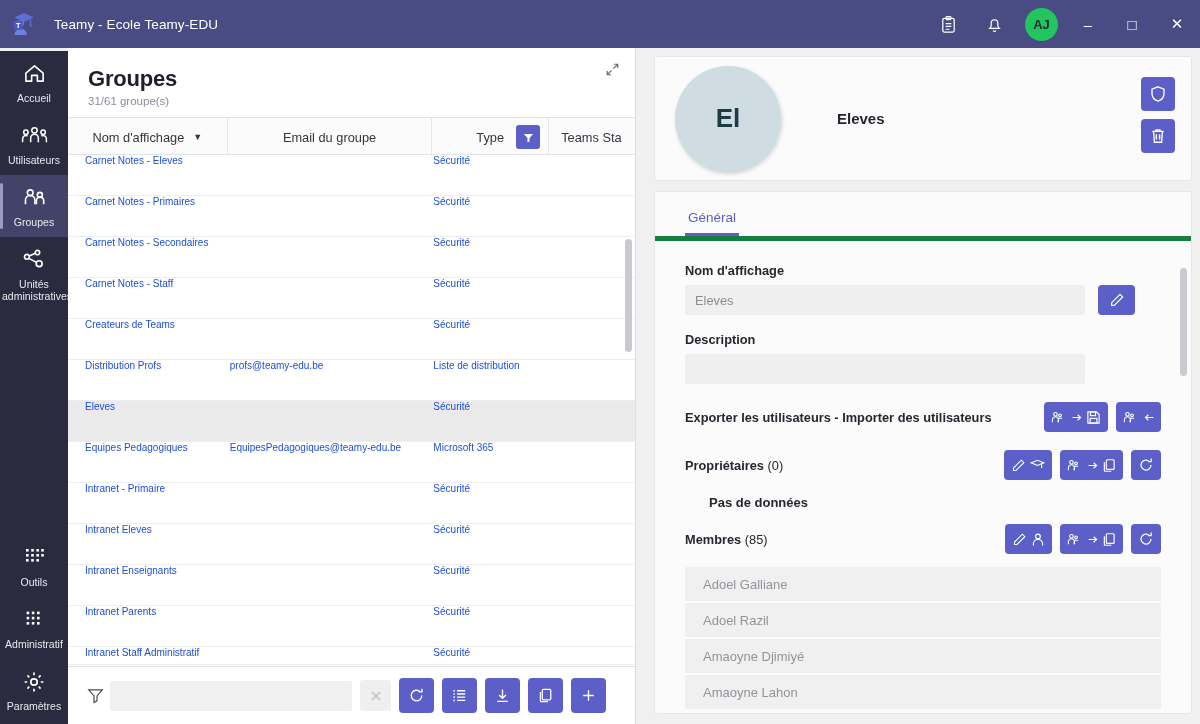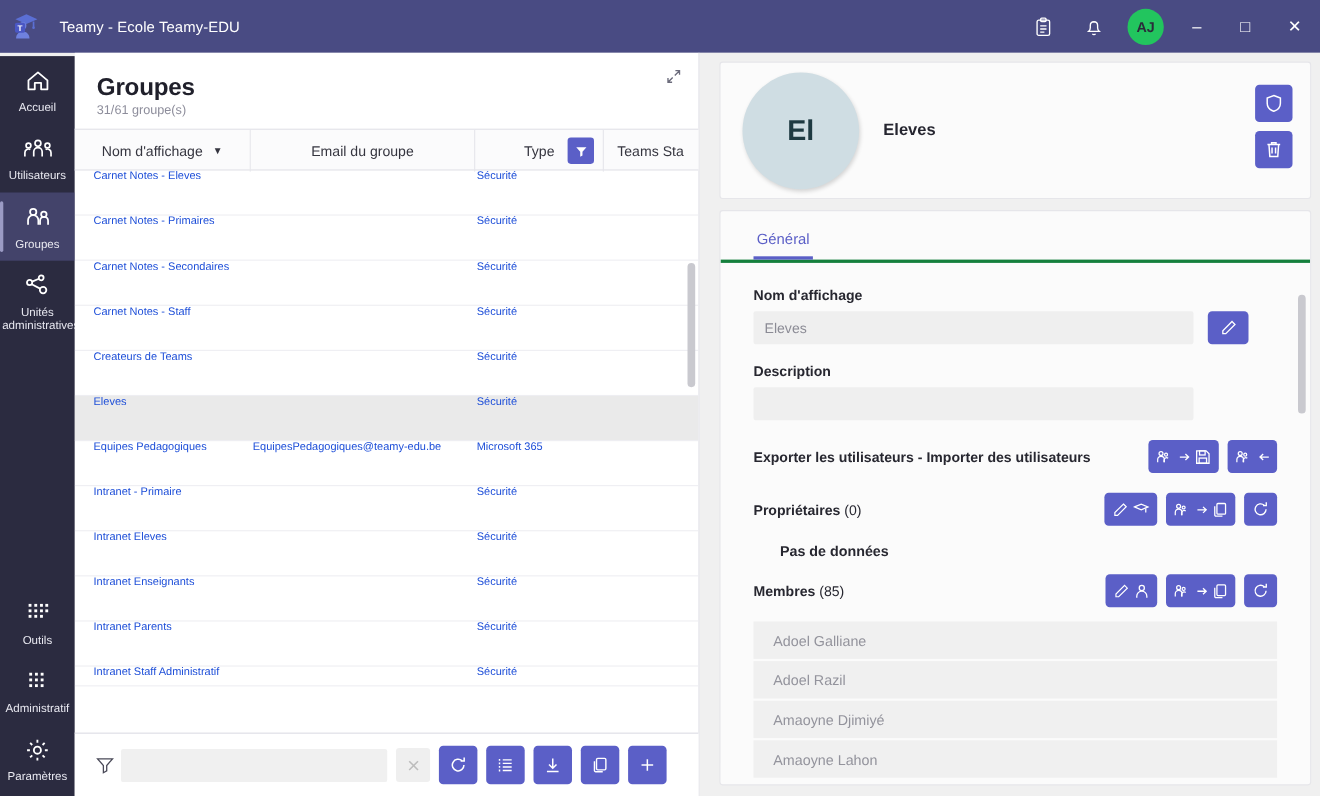--- a/index.html
+++ b/index.html
@@ -129,41 +129,41 @@
     width: 35px; height: 35px; margin-left: 8px; background: #5b5fc7; border-radius: 4px;
     display: flex; align-items: center; justify-content: center; color: #ffffff;
   }
 
   
   .detail {
     position: absolute; top: 48px; left: 636px; width: 564px; height: 676px;
     background: #f0f0f0; padding: 8px 8px 0 18px;
   }
   .card {
-    background: #fbfbfb; border: 1px solid #e6e6ea; border-radius: 3px;
+    background: #fbfbfb; border: 1px solid #e6e6ea; border-radius: 3px; gap: 34px;
   }
   .card-head {
     position: relative; height: 125px; display: flex; align-items: center; padding-left: 20px;
   }
   .avatar-lg {
     width: 106px; height: 106px; border-radius: 50%; background: #cfdde3;
     display: flex; align-items: center; justify-content: center;
     color: #1e3a42; font-size: 26px; font-weight: bold;
     box-shadow: 1px 2px 4px rgba(0,0,0,.16);
   }
   .grp-name { font-size: 15px; font-weight: bold; color: #25252f; margin-left: 22px; }
   .head-actions { position: absolute; right: 16px; top: 20px; }
   .act-btn {
     width: 34px; height: 34px; background: #5b5fc7; border-radius: 4px;
     display: flex; align-items: center; justify-content: center; color: #ffffff;
     margin-bottom: 8px;
   }
 
   .card-body { margin-top: 10px; position: relative; height: 523px; overflow: hidden; }
-  .tabs { padding: 14px 0 0 30px; border-bottom: 3px solid #15803d; }
+  .tabs { padding: 14px 0 0 30px; border-bottom: 5px solid #15803d; }
   .tab {
     display: inline-block; font-size: 13.5px; color: #5b5fc7; padding: 4px 3px 8px;
     border-bottom: 3px solid #5b5fc7;
   }
   .form { padding: 22px 30px 0 30px; }
   .flabel { font-size: 12.8px; font-weight: bold; color: #272730; margin-bottom: 7px; }
   .frow { display: flex; align-items: flex-start; }
   .finput {
     width: 400px; height: 30px; background: #efefef; border: none; border-radius: 2px;
     font-size: 12.8px; color: #8b8b95; padding: 0 10px;
@@ -381,20 +381,26 @@
             <div class="cell c2"></div>
             <div class="cell c3">Sécurité</div>
             <div class="cell c4"></div>
           </div>
           <div class="row">
             <div class="cell c1">Createurs de Teams</div>
             <div class="cell c2"></div>
             <div class="cell c3">Sécurité</div>
             <div class="cell c4"></div>
           </div>
+          <div class="row">
+            <div class="cell c1">Distribution Profs</div>
+            <div class="cell c2">profs@teamy-edu.be</div>
+            <div class="cell c3">Liste de distribution</div>
+            <div class="cell c4"></div>
+          </div>
           <div class="row sel">
             <div class="cell c1">Eleves</div>
             <div class="cell c2"></div>
             <div class="cell c3">Sécurité</div>
             <div class="cell c4"></div>
           </div>
           <div class="row">
             <div class="cell c1">Equipes Pedagogiques</div>
             <div class="cell c2">EquipesPedagogiques@teamy-edu.be</div>
             <div class="cell c3">Microsoft 365</div>

